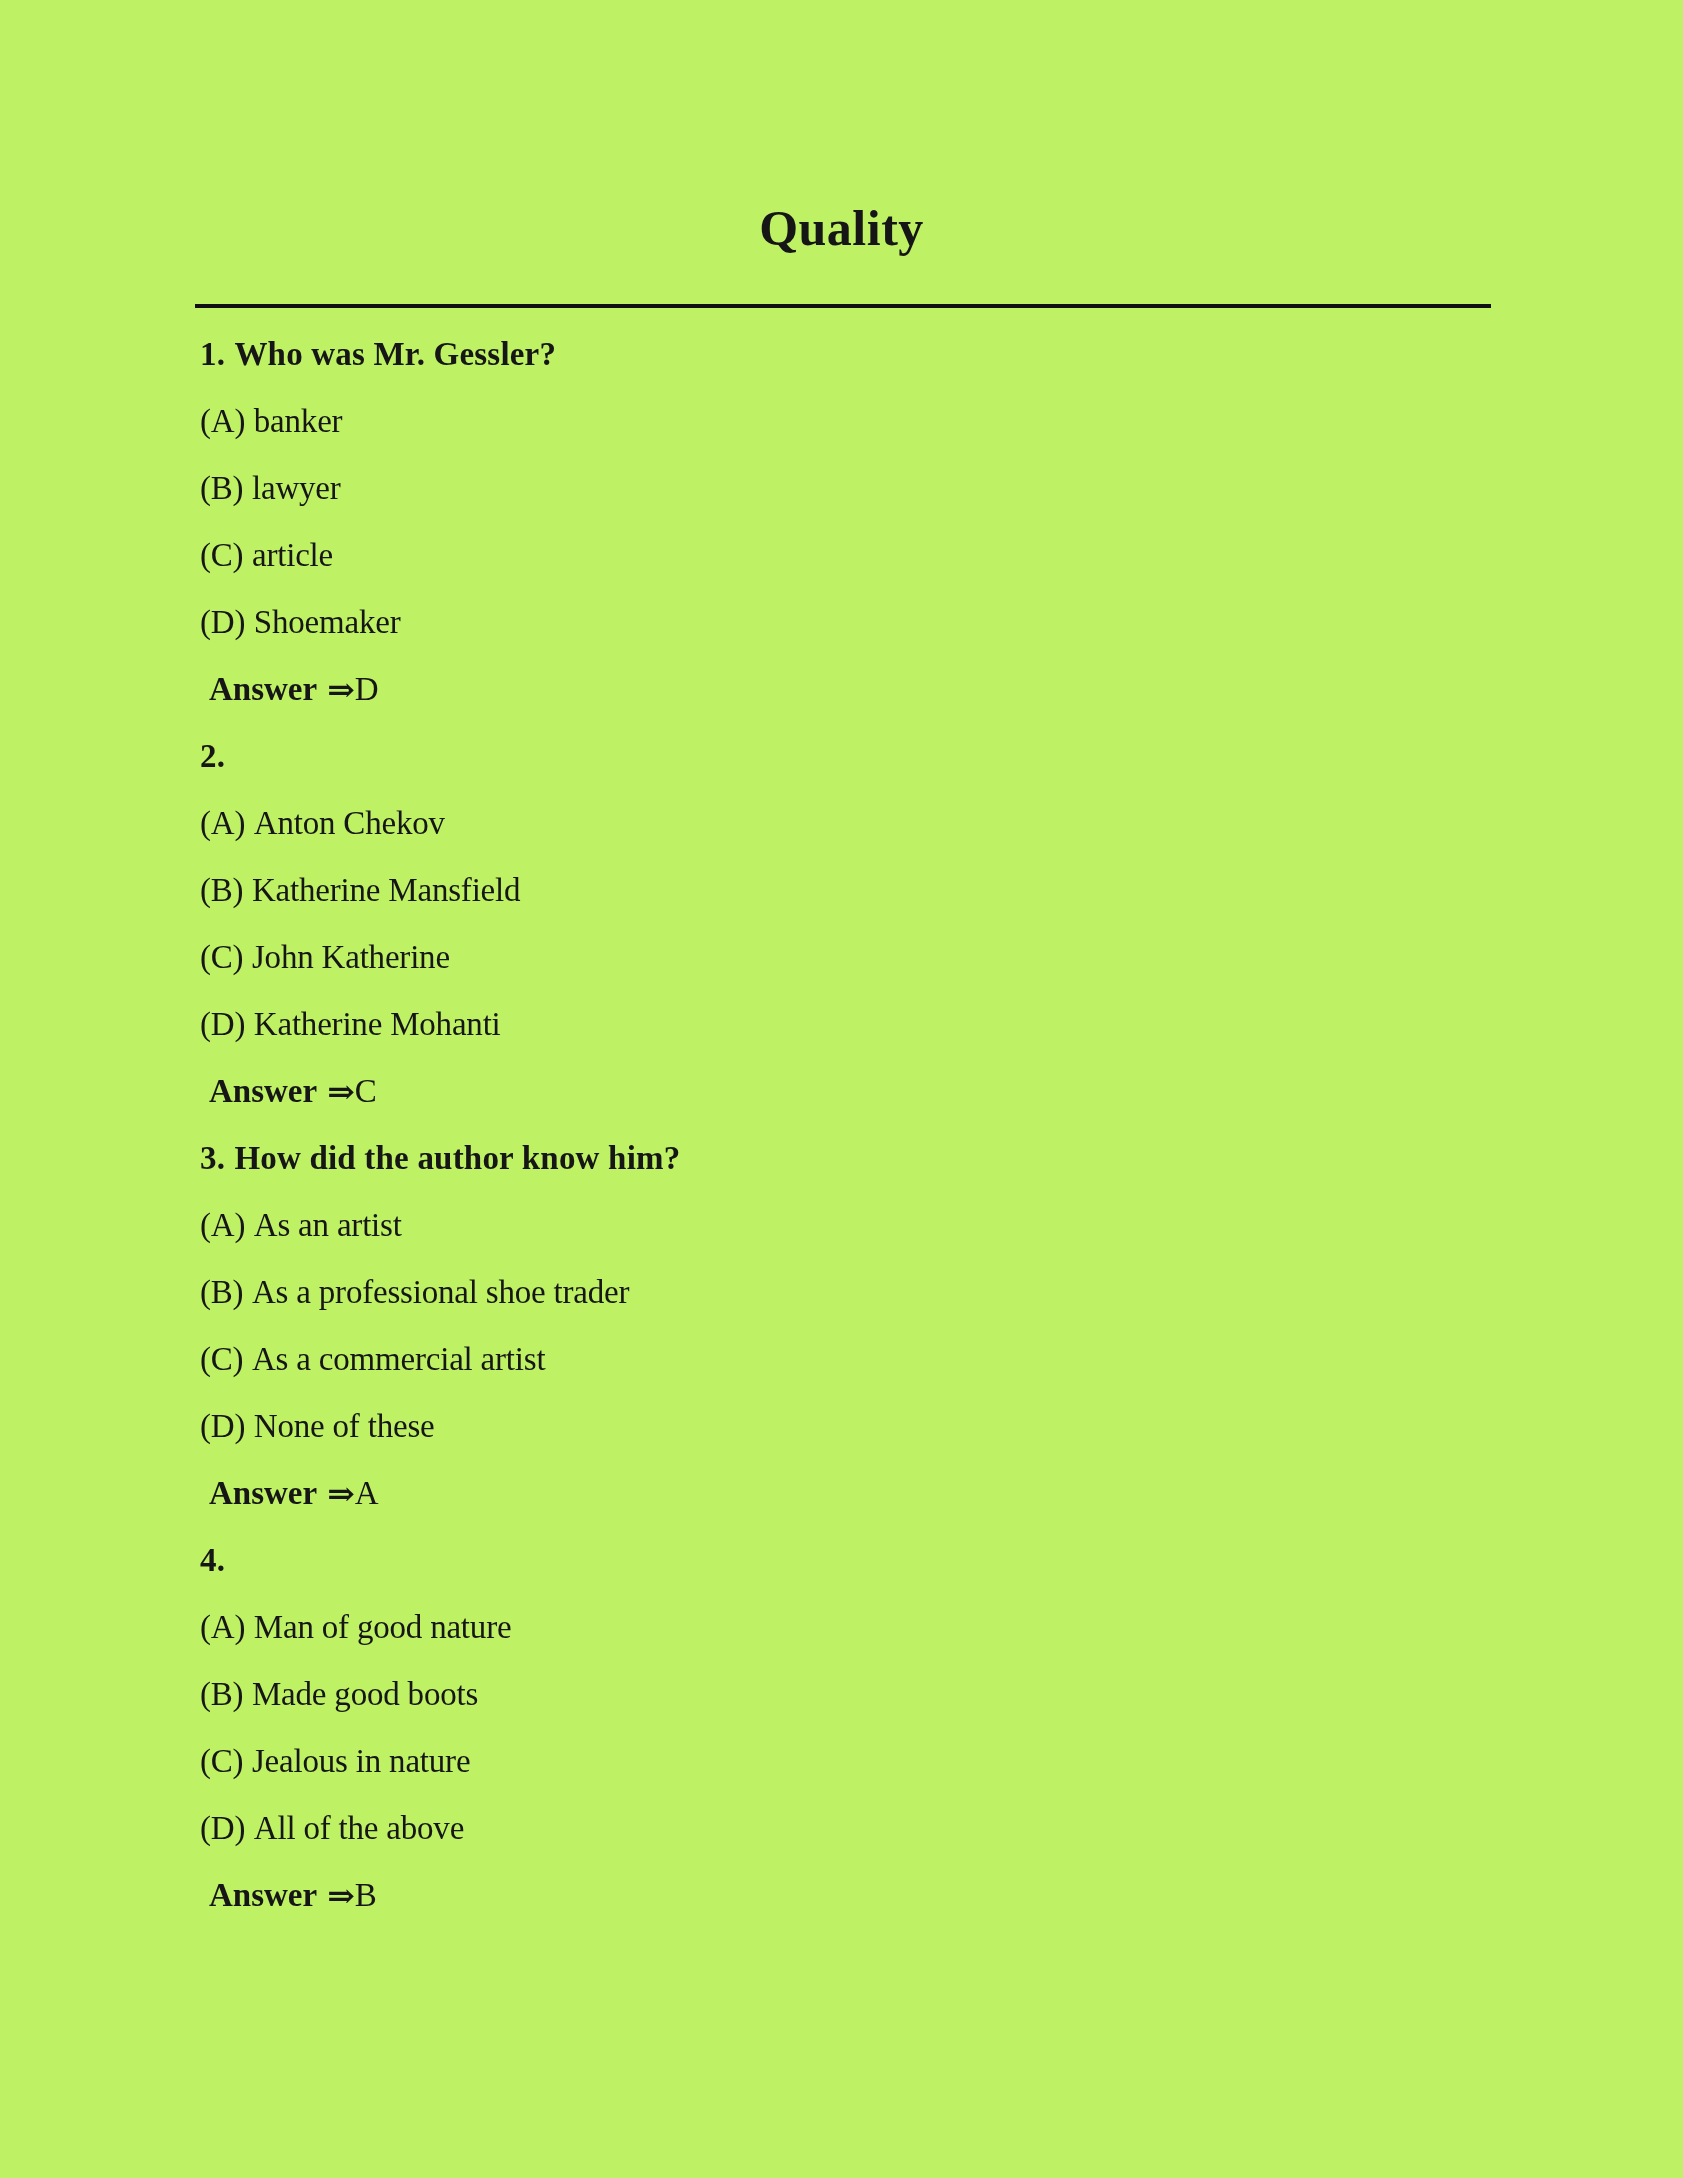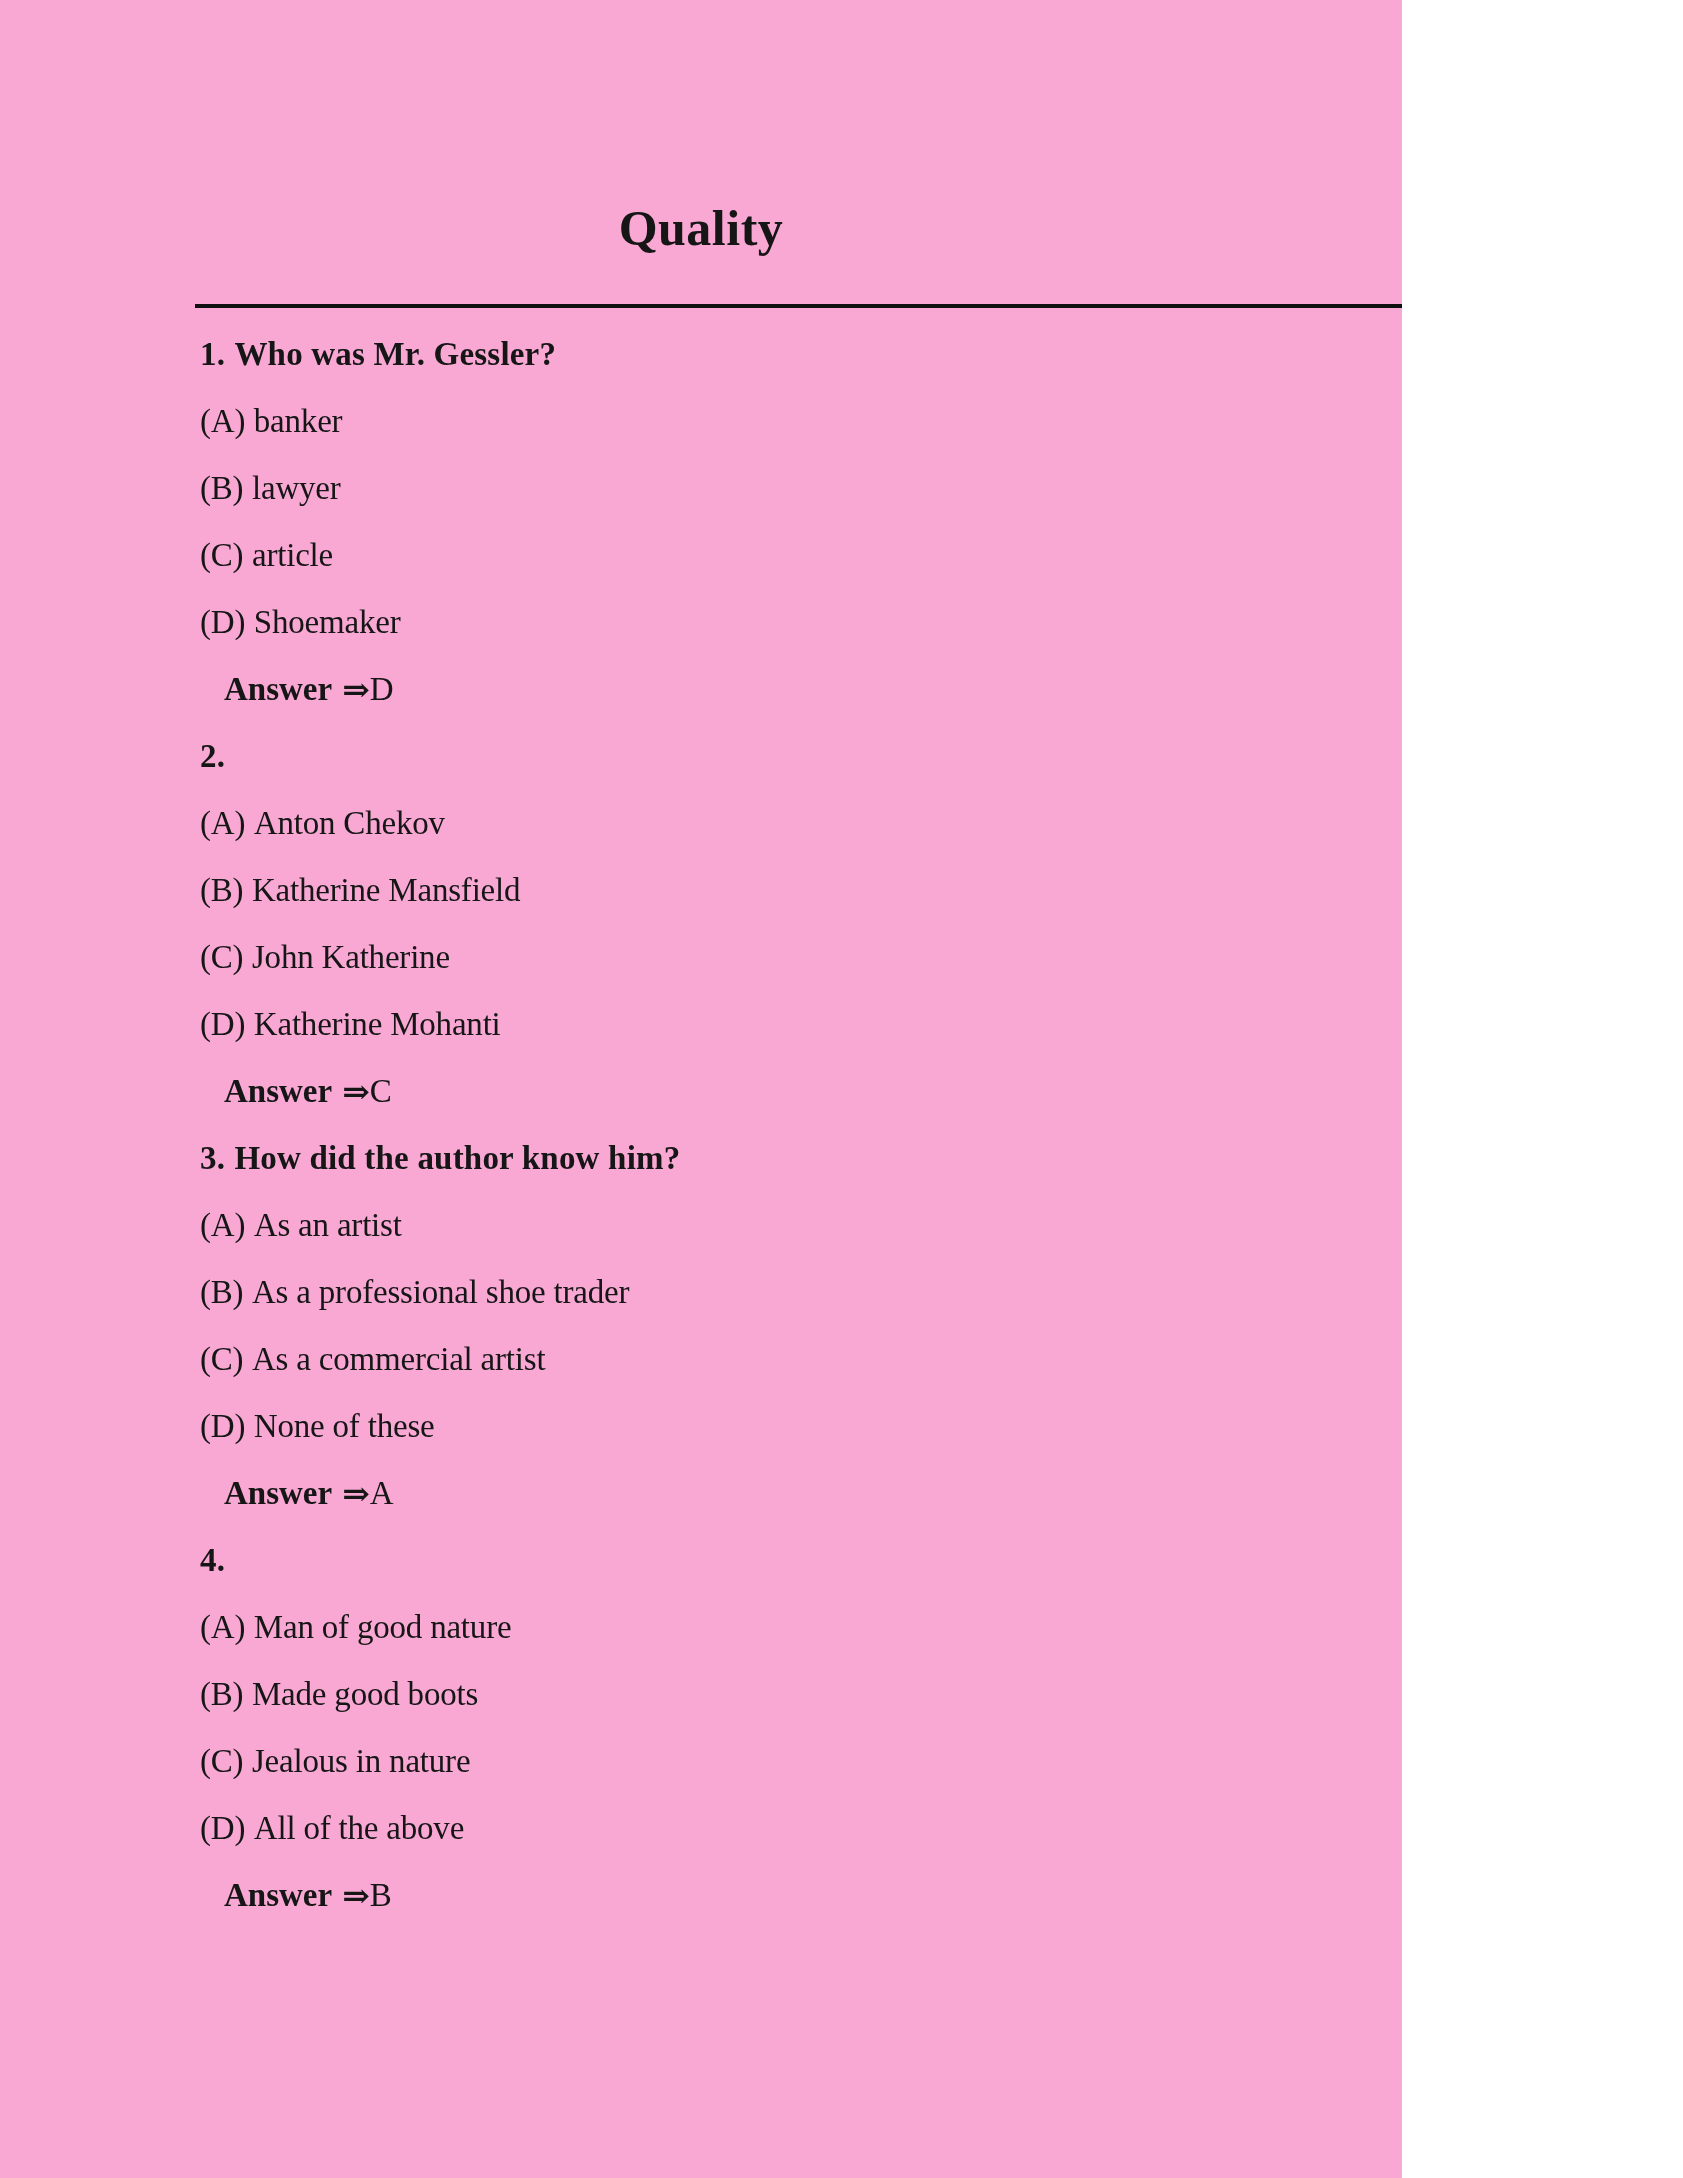--- a/index.html
+++ b/index.html
@@ -2,23 +2,23 @@
 <html><head>
 <meta charset="utf-8">
 <style>
   html, body {
     margin: 0;
     padding: 0;
     background: #ffffff;
   }
   .page {
     position: relative;
-    width: 1402px;
+    width: 1683px;
     height: 2178px;
-    background: #f9a8d4;
+    background: #bef264;
     overflow: hidden;
     font-family: "Liberation Serif", "DejaVu Serif", serif;
     color: #161616;
   }
   .title {
     padding-top: 201px;
     text-align: center;
     font-size: 50px;
     line-height: 55px;
     font-weight: bold;
@@ -48,21 +48,21 @@
   .q-num {
     margin-right: 0.28em;
   }
   .opt-label {
     margin-right: 0.26em;
   }
   .opt-line {
     letter-spacing: -0.2px;
   }
   .ans-line {
-    margin-left: 24px;
+    margin-left: 9px;
     font-weight: bold;
   }
   .arrow {
     margin-left: 10px;
     font-family: "DejaVu Serif", "DejaVu Sans", serif;
     font-weight: bold;
   }
   .ans-letter {
     font-weight: normal;
     letter-spacing: -0.2px;

